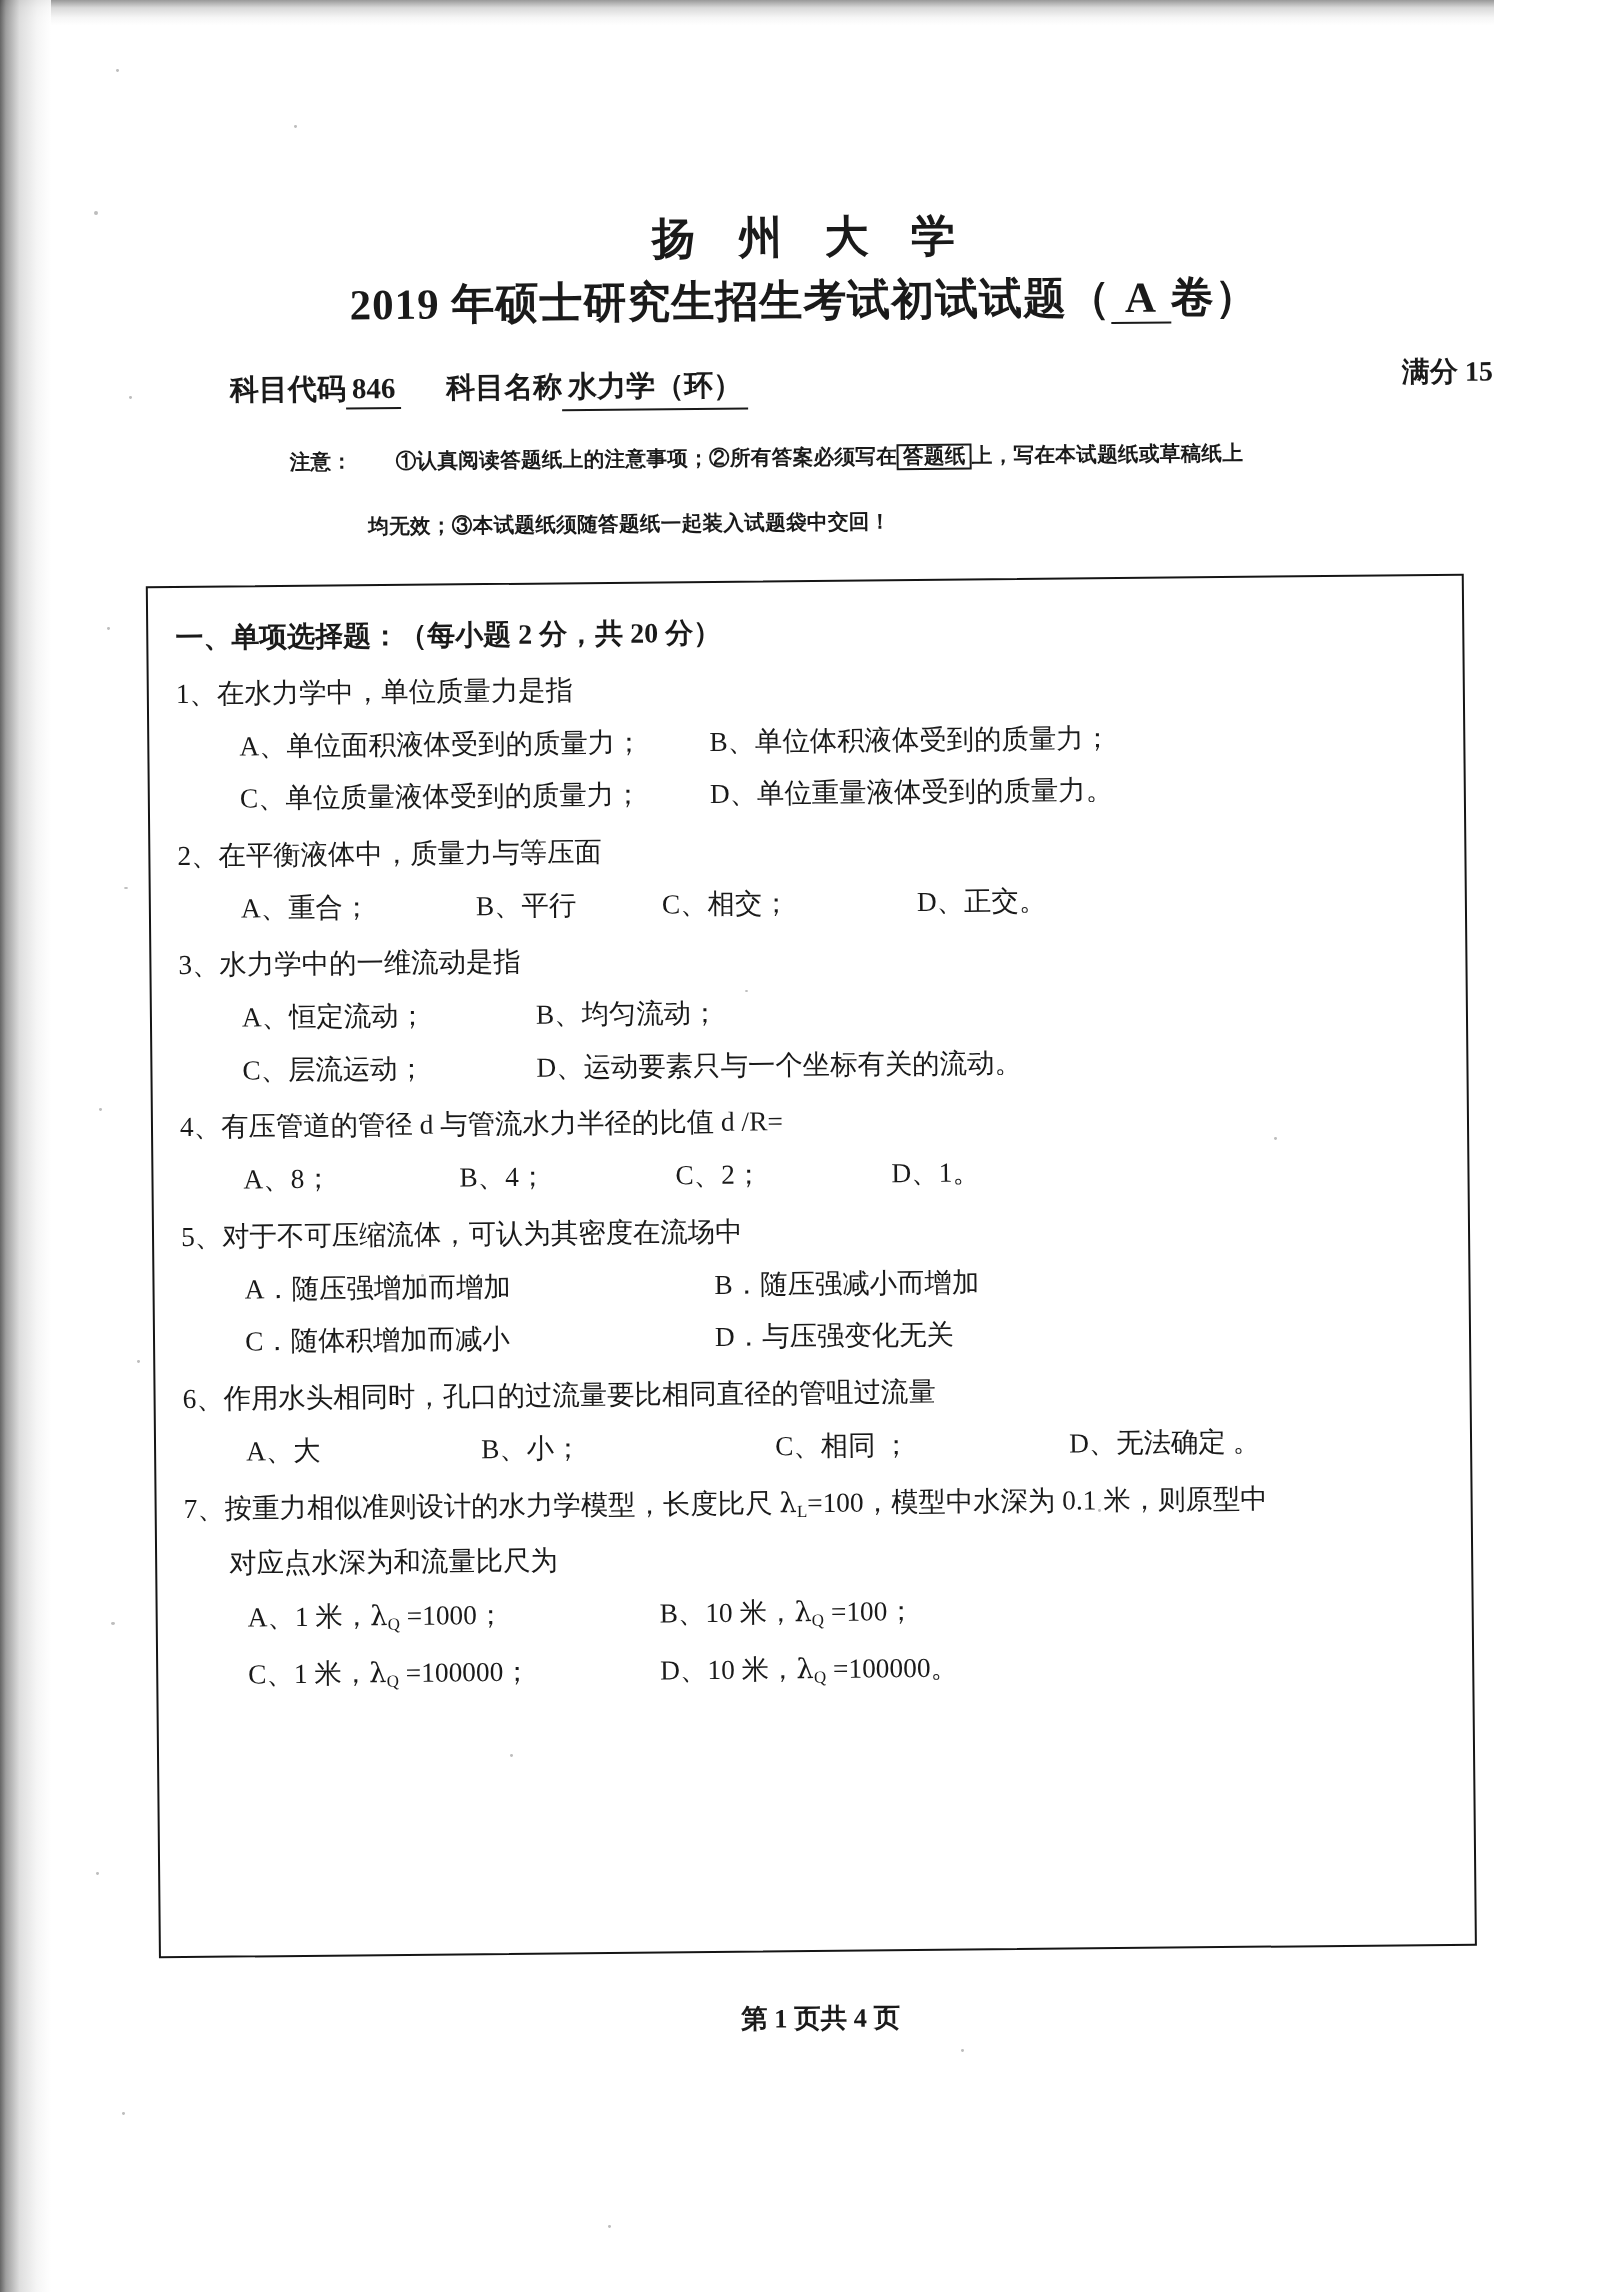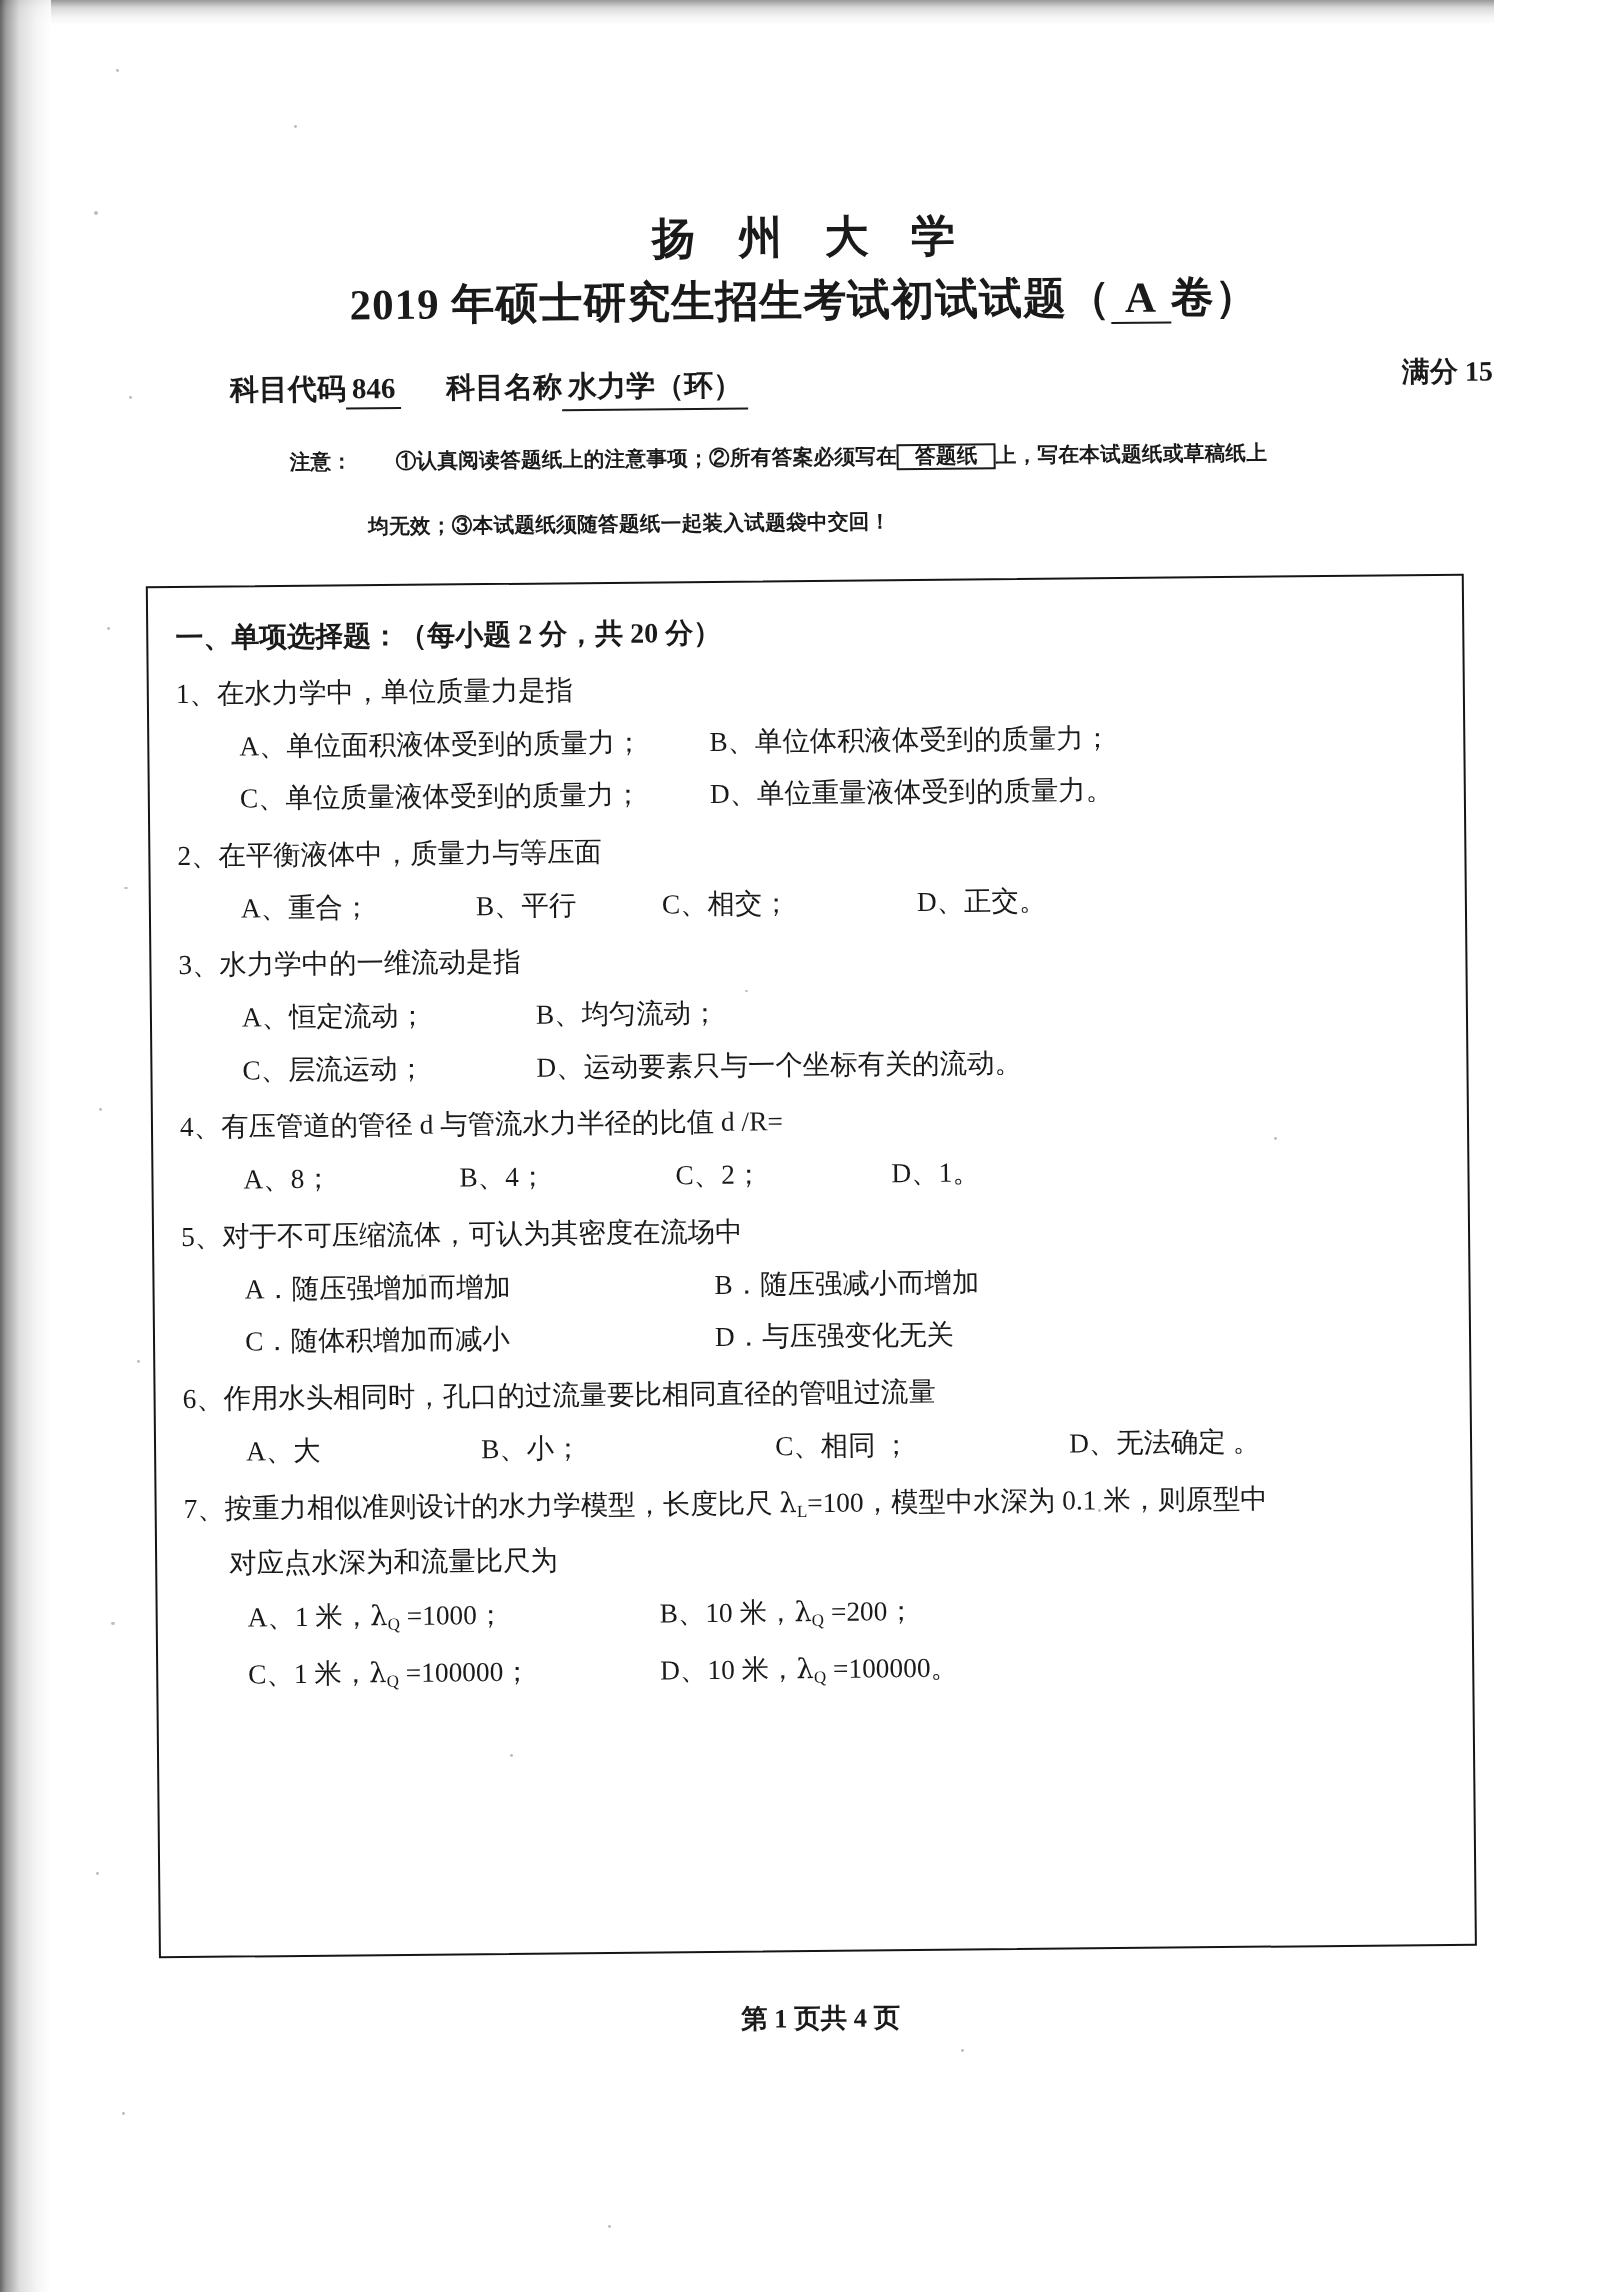--- a/index.html
+++ b/index.html
@@ -119,21 +119,21 @@
     position: absolute;
     left: 372px; top: 508px;
     font-size: 20.6px;
     font-weight: bold;
     white-space: nowrap;
     letter-spacing: 0.3px;
   }
   .notice-label { display: inline-block; width: 106px; }
   .boxed {
     border: 2px solid #1a1a1a;
-    padding: 0 16px;
+    padding: 0 4px;
     display: inline-block;
     line-height: 1.05;
   }
 
   
   .body-box {
     position: absolute;
     left: 149px; top: 580px;
     width: 1318px;
     height: 1372px;
@@ -286,21 +286,21 @@
         <div class="opts">
           <span class="opt w-240">A、大</span><span class="opt w-300">B、小；</span><span class="opt w-300">C、相同 ；</span><span class="opt">D、无法确定 。</span>
         </div>
       </div>
 
       <div class="q">
         <div class="q-stem"><span>7、按重力相似准则设计的水力学模型，长度比尺 </span><span class="lam">λ</span><sub>L</sub><span>=100，模型中水深为 0.1 米，则原型中</span></div>
         <div class="q-stem2">对应点水深为和流量比尺为</div>
 
         <div class="opts">
-          <span class="opt w-420"><span>A、1 米，</span><span class="lam">λ</span><sub>Q</sub><span> =1000；</span></span><span class="opt"><span>B、10 米，</span><span class="lam">λ</span><sub>Q</sub><span> =200；</span></span>
+          <span class="opt w-420"><span>A、1 米，</span><span class="lam">λ</span><sub>Q</sub><span> =1000；</span></span><span class="opt"><span>B、10 米，</span><span class="lam">λ</span><sub>Q</sub><span> =100；</span></span>
         </div>
 
         <div class="opts">
           <span class="opt w-420"><span>C、1 米，</span><span class="lam">λ</span><sub>Q</sub><span> =100000；</span></span><span class="opt"><span>D、10 米，</span><span class="lam">λ</span><sub>Q</sub><span> =100000。</span></span>
         </div>
       </div>
 
     </div>
 
     <div class="footer">第 1 页共 4 页</div>

